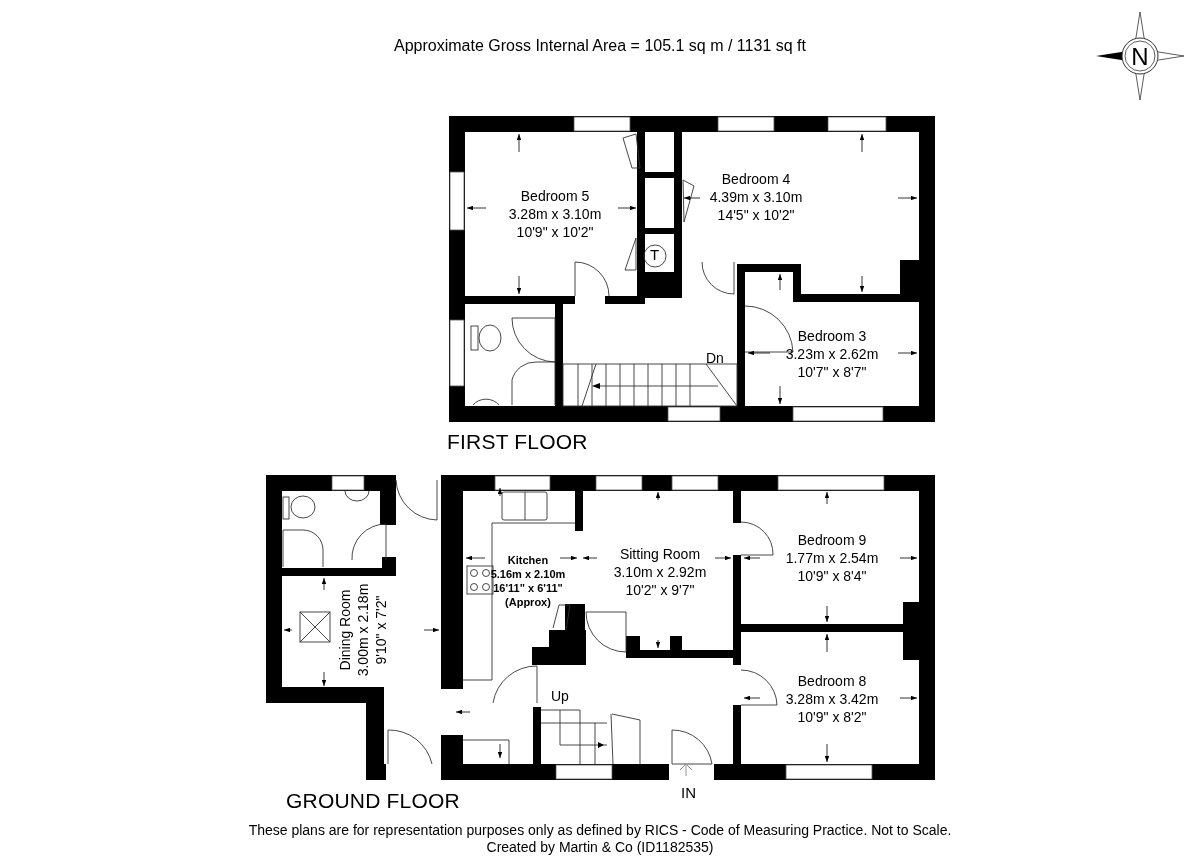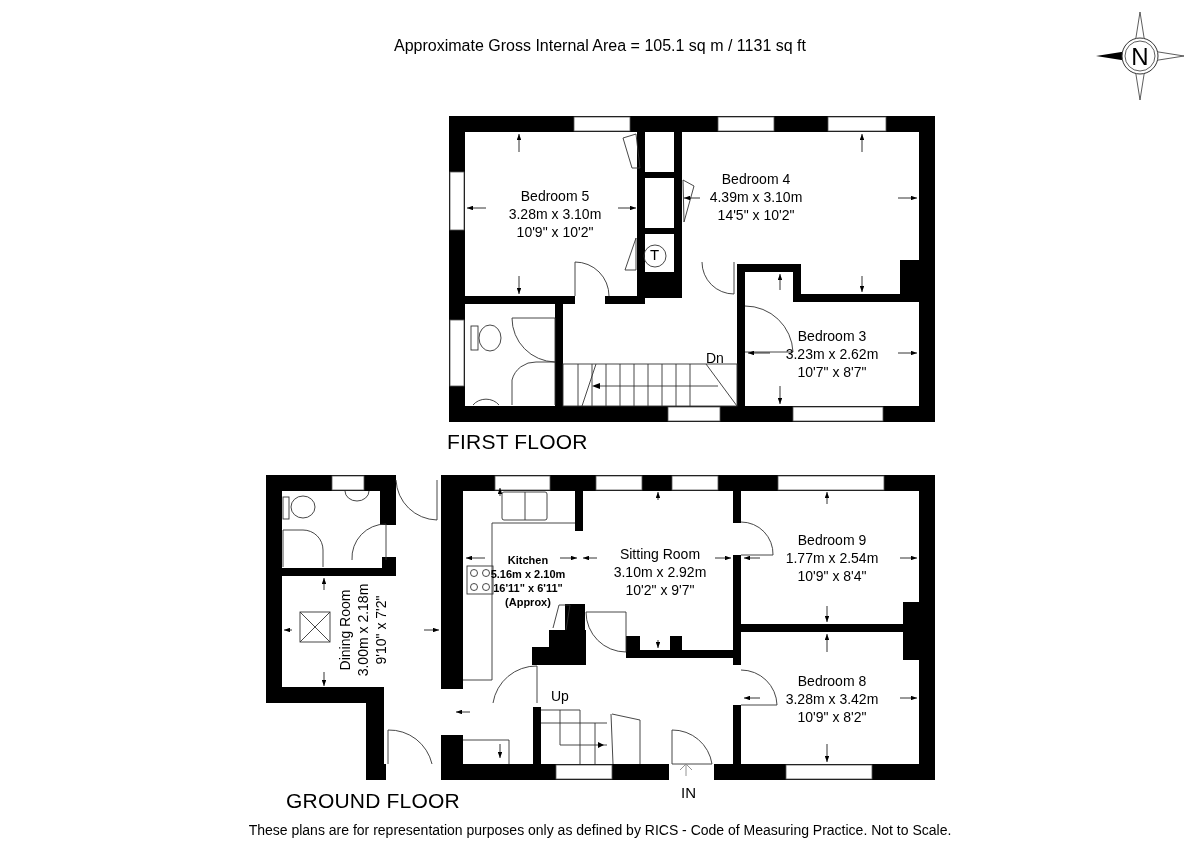--- a/index.html
+++ b/index.html
@@ -287,13 +287,14 @@
   <span>Bedroom 8</span>
   <span>3.28m x 3.42m</span>
   <span>10'9" x 8'2"</span>
 </div>
 <div class="abs lbl" style="left:551px;top:688px">Up</div>
 <div class="abs lbl" style="left:681px;top:784px;font-size:15px">IN</div>
 <div class="abs floor-label ground-label">GROUND FLOOR</div>
 
 <div class="abs disclaimer">
   <div>These plans are for representation purposes only as defined by RICS - Code of Measuring Practice. Not to Scale.</div>
+  <div>Created by Martin &amp; Co (ID1182535)</div>
 </div>
 
 </body></html>

